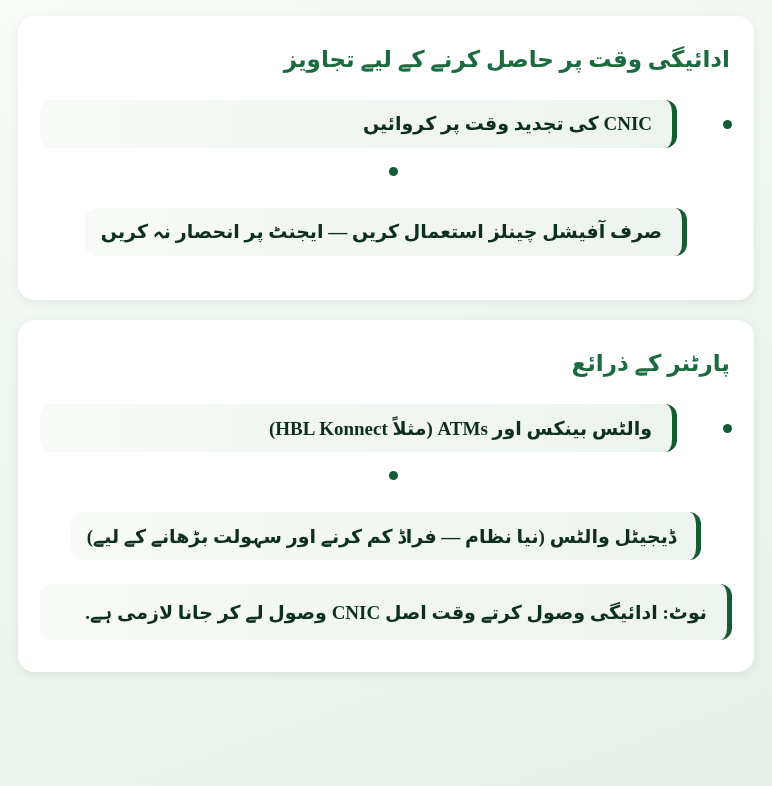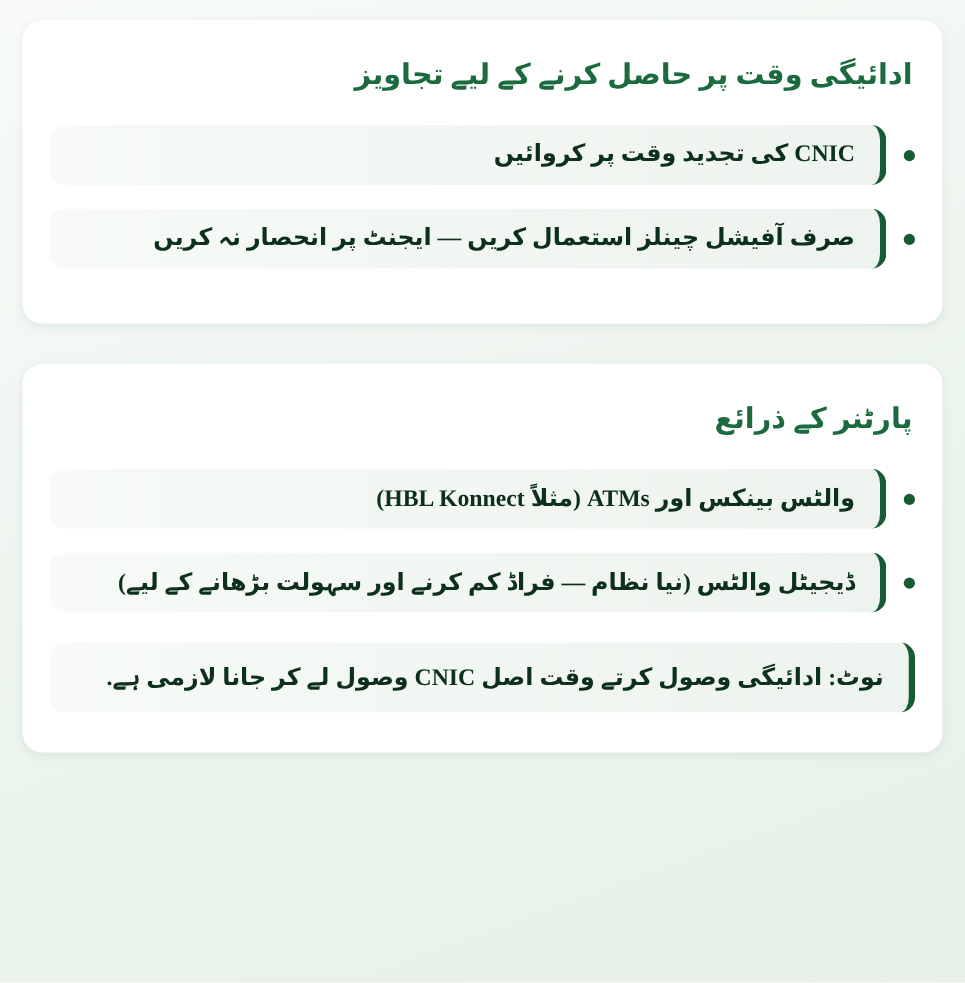--- a/index.html
+++ b/index.html
@@ -19,42 +19,43 @@
     background:linear-gradient(160deg,var(--bg-start) 0%,var(--bg-mid) 55%,var(--bg-end) 100%);
     padding:16px 18px 16px 18px;
     font-family:"Liberation Serif","DejaVu Serif","DejaVu Sans",serif;
     color:var(--text-dark);
     direction:rtl;
   }
   .card{
     background:var(--card-bg);
     border-radius:16px;
     padding:20px 22px 44px 22px;
-    margin-bottom:32px;
+    margin-bottom:20px;
     box-shadow:0 2px 8px rgba(20,60,40,.08);
   }
   .card:last-child{padding-bottom:32px;}
   .card-title{
     margin:8px 2px 24px 0;
     font-size:23px;
     font-weight:700;
     color:var(--green-heading);
     text-align:right;
     line-height:1.4;
   }
   ul.card-list{
     list-style:none;
     margin:0; padding:0;
   }
   li.row{
     display:flex;
     align-items:center;
     margin-bottom:19px;
+    gap:32px;
   }
-  li.row:last-child{margin-bottom:0;}
+  li.row:last-child{margin-bottom:0;flex-direction:column;}
   .bullet{
     flex:0 0 auto;
     width:9px; height:9px;
     border-radius:50%;
     background:var(--green-bullet);
     margin-inline-end:14px;
   }
   .item-box{
     flex:1 1 auto;
     min-height:48px;

